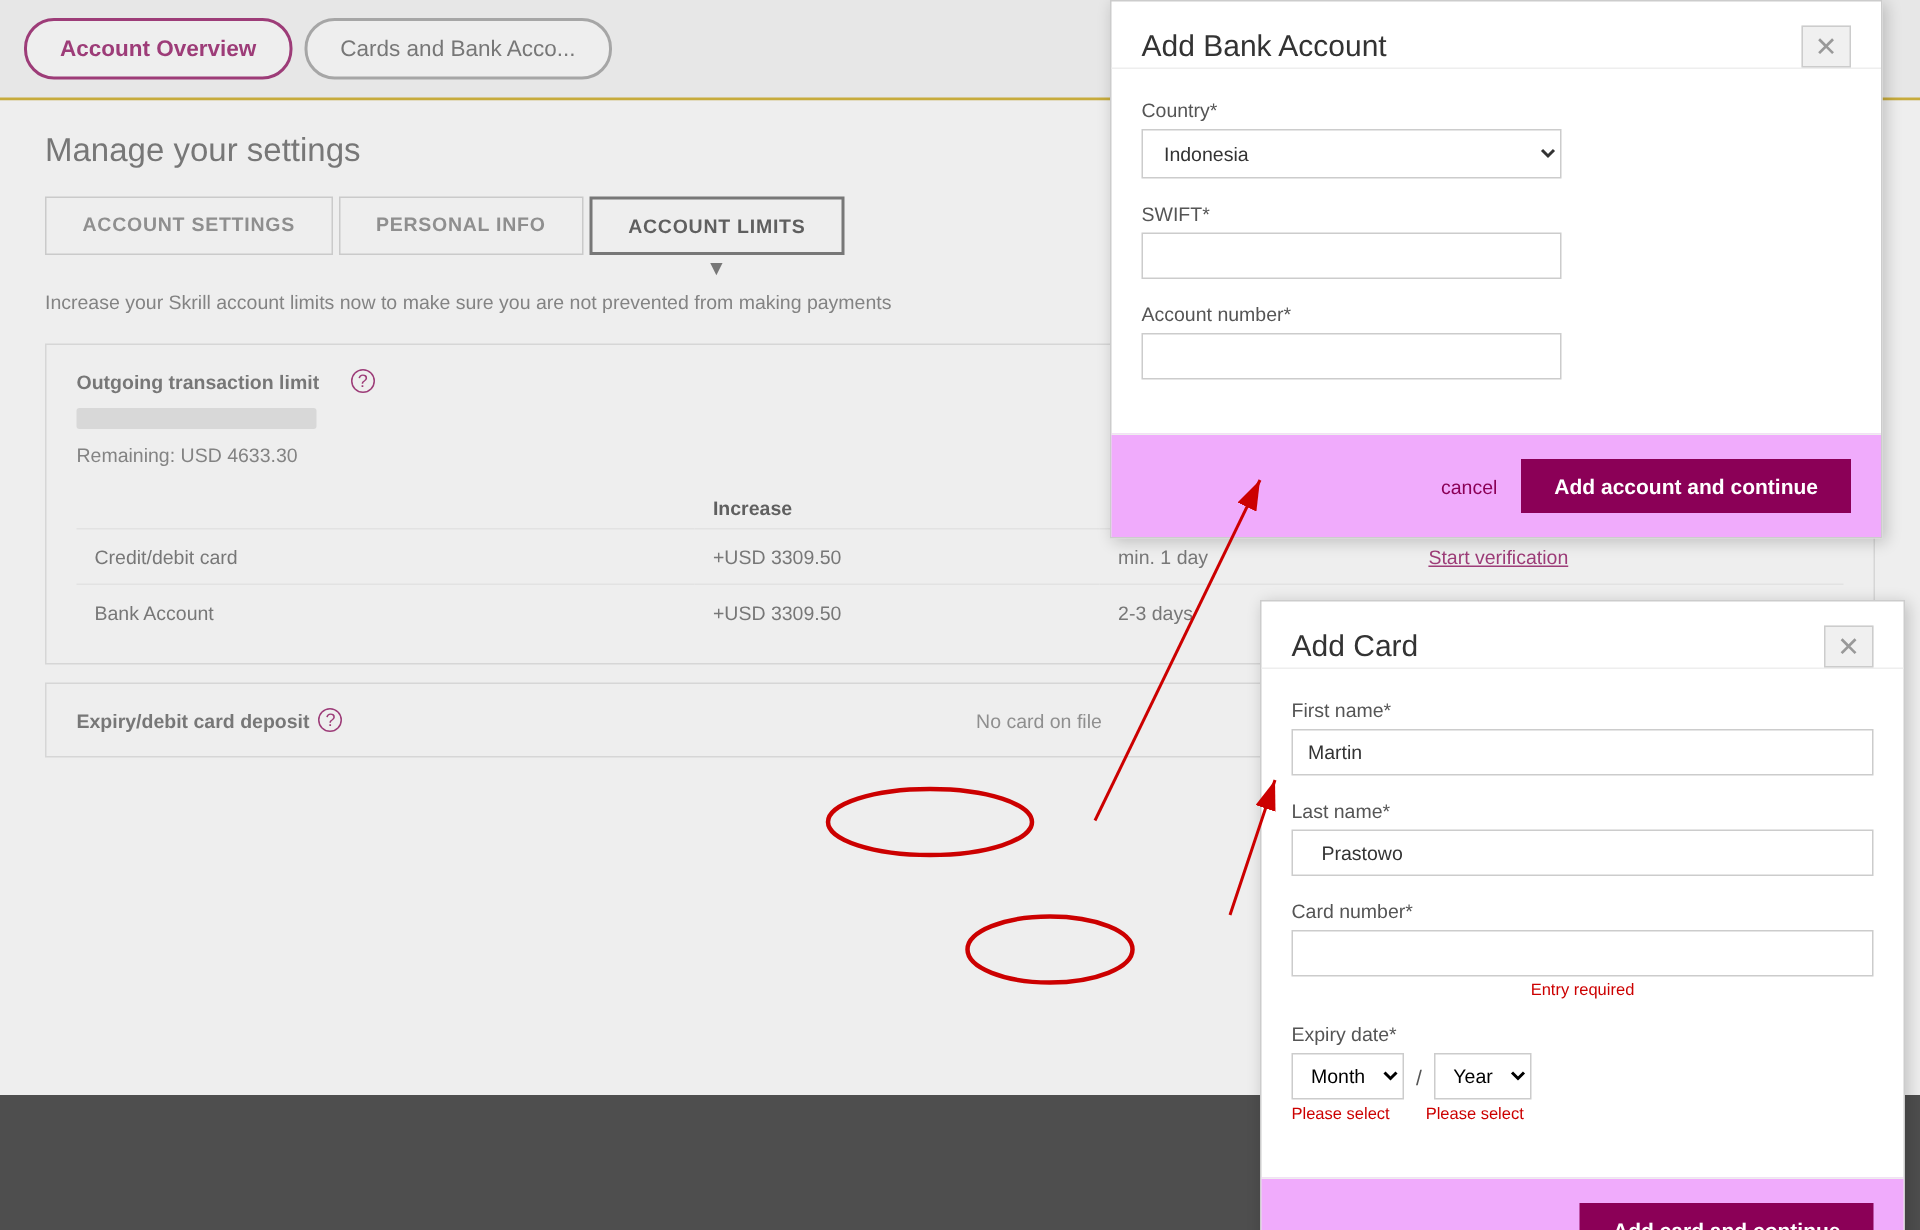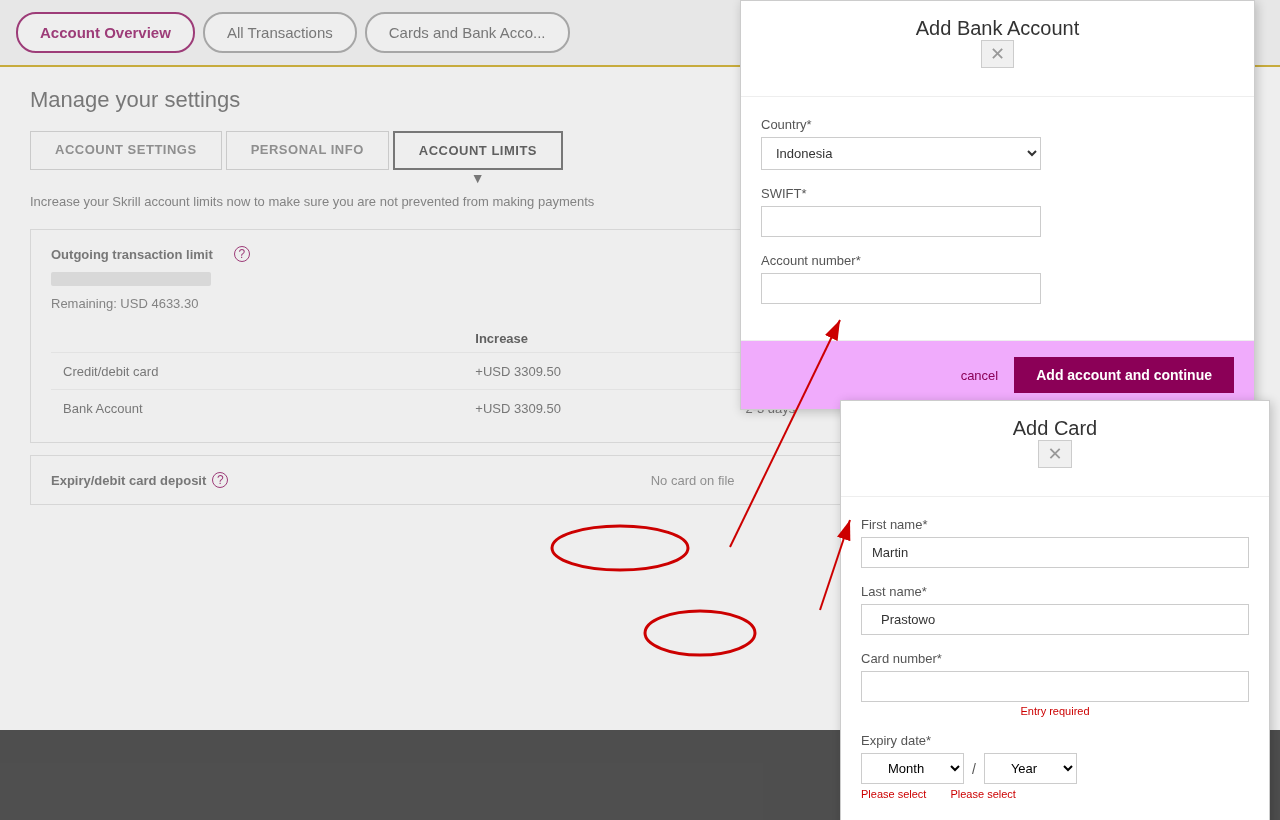--- a/index.html
+++ b/index.html
@@ -8,21 +8,21 @@
     .tab.active { border-color: #8b0057; color: #8b0057; font-weight: bold; background: white; }
     .settings-tab { padding: 10px 28px; border: 1px solid #ccc; background: white; cursor: pointer; font-size: 13px; font-weight: bold; color: #777; text-transform: uppercase; letter-spacing: 0.5px; }
     .settings-tab.active { border: 2px solid #555; color: #333; background: white; position: relative; }
     .settings-tab.active::after { content: '▼'; position: absolute; bottom: -18px; left: 50%; transform: translateX(-50%); color: #555; font-size: 14px; }
 
     
     .modal-backdrop { position: absolute; top: 0; left: 0; width: 1280px; height: 820px; background: rgba(200,200,200,0.3); z-index: 10; }
 
     
     .modal { position: absolute; background: white; border: 1px solid #ccc; box-shadow: 2px 2px 10px rgba(0,0,0,0.2); z-index: 20; }
-    .modal-header { padding: 16px 20px 28px; border-bottom: 1px solid #eee; display: flex; justify-content: space-between; align-items: center; flex-direction: column; }
+    .modal-header { padding: 16px 20px 0; border-bottom: 1px solid #eee; display: flex; justify-content: space-between; align-items: center; }
     .modal-title { font-size: 20px; font-weight: 300; color: #333; }
     .modal-close { color: #999; cursor: pointer; font-size: 18px; border: 1px solid #ccc; background: #f0f0f0; padding: 2px 8px; }
     .modal-body { padding: 20px; }
     .modal-footer { padding: 16px 20px; display: flex; justify-content: flex-end; align-items: center; gap: 16px; border-top: 1px solid #eee; background: #f0abfc; }
 
     .form-group { margin-bottom: 16px; }
     .form-label { font-size: 13px; color: #555; margin-bottom: 5px; display: block; }
     .form-input { width: 100%; padding: 7px 10px; border: 1px solid #ccc; font-size: 13px; color: #333; background: white; }
     .form-select { width: 100%; padding: 7px 10px; border: 1px solid #ccc; font-size: 13px; color: #333; background: white; appearance: auto; }
 
@@ -30,31 +30,30 @@
     .primary-btn { background: #8b0057; color: white; border: none; padding: 10px 22px; font-size: 14px; font-weight: bold; cursor: pointer; white-space: nowrap; }
 
     .error-text { color: #c00; font-size: 11px; margin-top: 3px; text-align: center; }
     .please-select { color: #c00; font-size: 11px; }
 
     
     .modal-bank { top: 0; left: 740px; width: 510px; }
 
     
     .modal-card { top: 400px; left: 840px; width: 430px; }
-    .select-small { padding: 6px 22px; border: 1px solid #ccc; font-size: 13px; background: white; }
+    .select-small { padding: 6px 8px; border: 1px solid #ccc; font-size: 13px; background: white; }
 
     
     .black-bar { position: absolute; bottom: 0; left: 0; width: 100%; height: 90px; background: #1a1a1a; z-index: 2; }
   </style>
 </head>
 <body>
 
 <div style="display:flex; gap:8px; padding:12px 16px; background:#f5f5f5; border-bottom:2px solid #c8a000; position:relative; z-index:1;">
   <div class="tab active">Account Overview</div>
-  <div class="tab">All Transactions</div>
   <div class="tab">Cards and Bank Acco...</div>
 </div>
 
 <div style="background:white; padding:20px 30px; position:relative; z-index:1; height:730px; overflow:hidden;">
   <div style="font-size:22px; font-weight:300; color:#555; margin-bottom:18px;">Manage your settings</div>
 
   <div style="display:flex; gap:0; margin-bottom:24px;">
     <div class="settings-tab" style="padding:10px 24px; border:1px solid #ccc; font-size:13px; font-weight:bold; color:#777; text-transform:uppercase; cursor:pointer;">ACCOUNT SETTINGS</div>
     <div class="settings-tab" style="padding:10px 24px; border:1px solid #ccc; font-size:13px; font-weight:bold; color:#777; text-transform:uppercase; cursor:pointer; margin-left:4px;">PERSONAL INFO</div>
     <div class="settings-tab active" style="padding:10px 24px; border:2px solid #555; font-size:13px; font-weight:bold; color:#333; text-transform:uppercase; cursor:pointer; margin-left:4px; position:relative;">ACCOUNT LIMITS</div>

